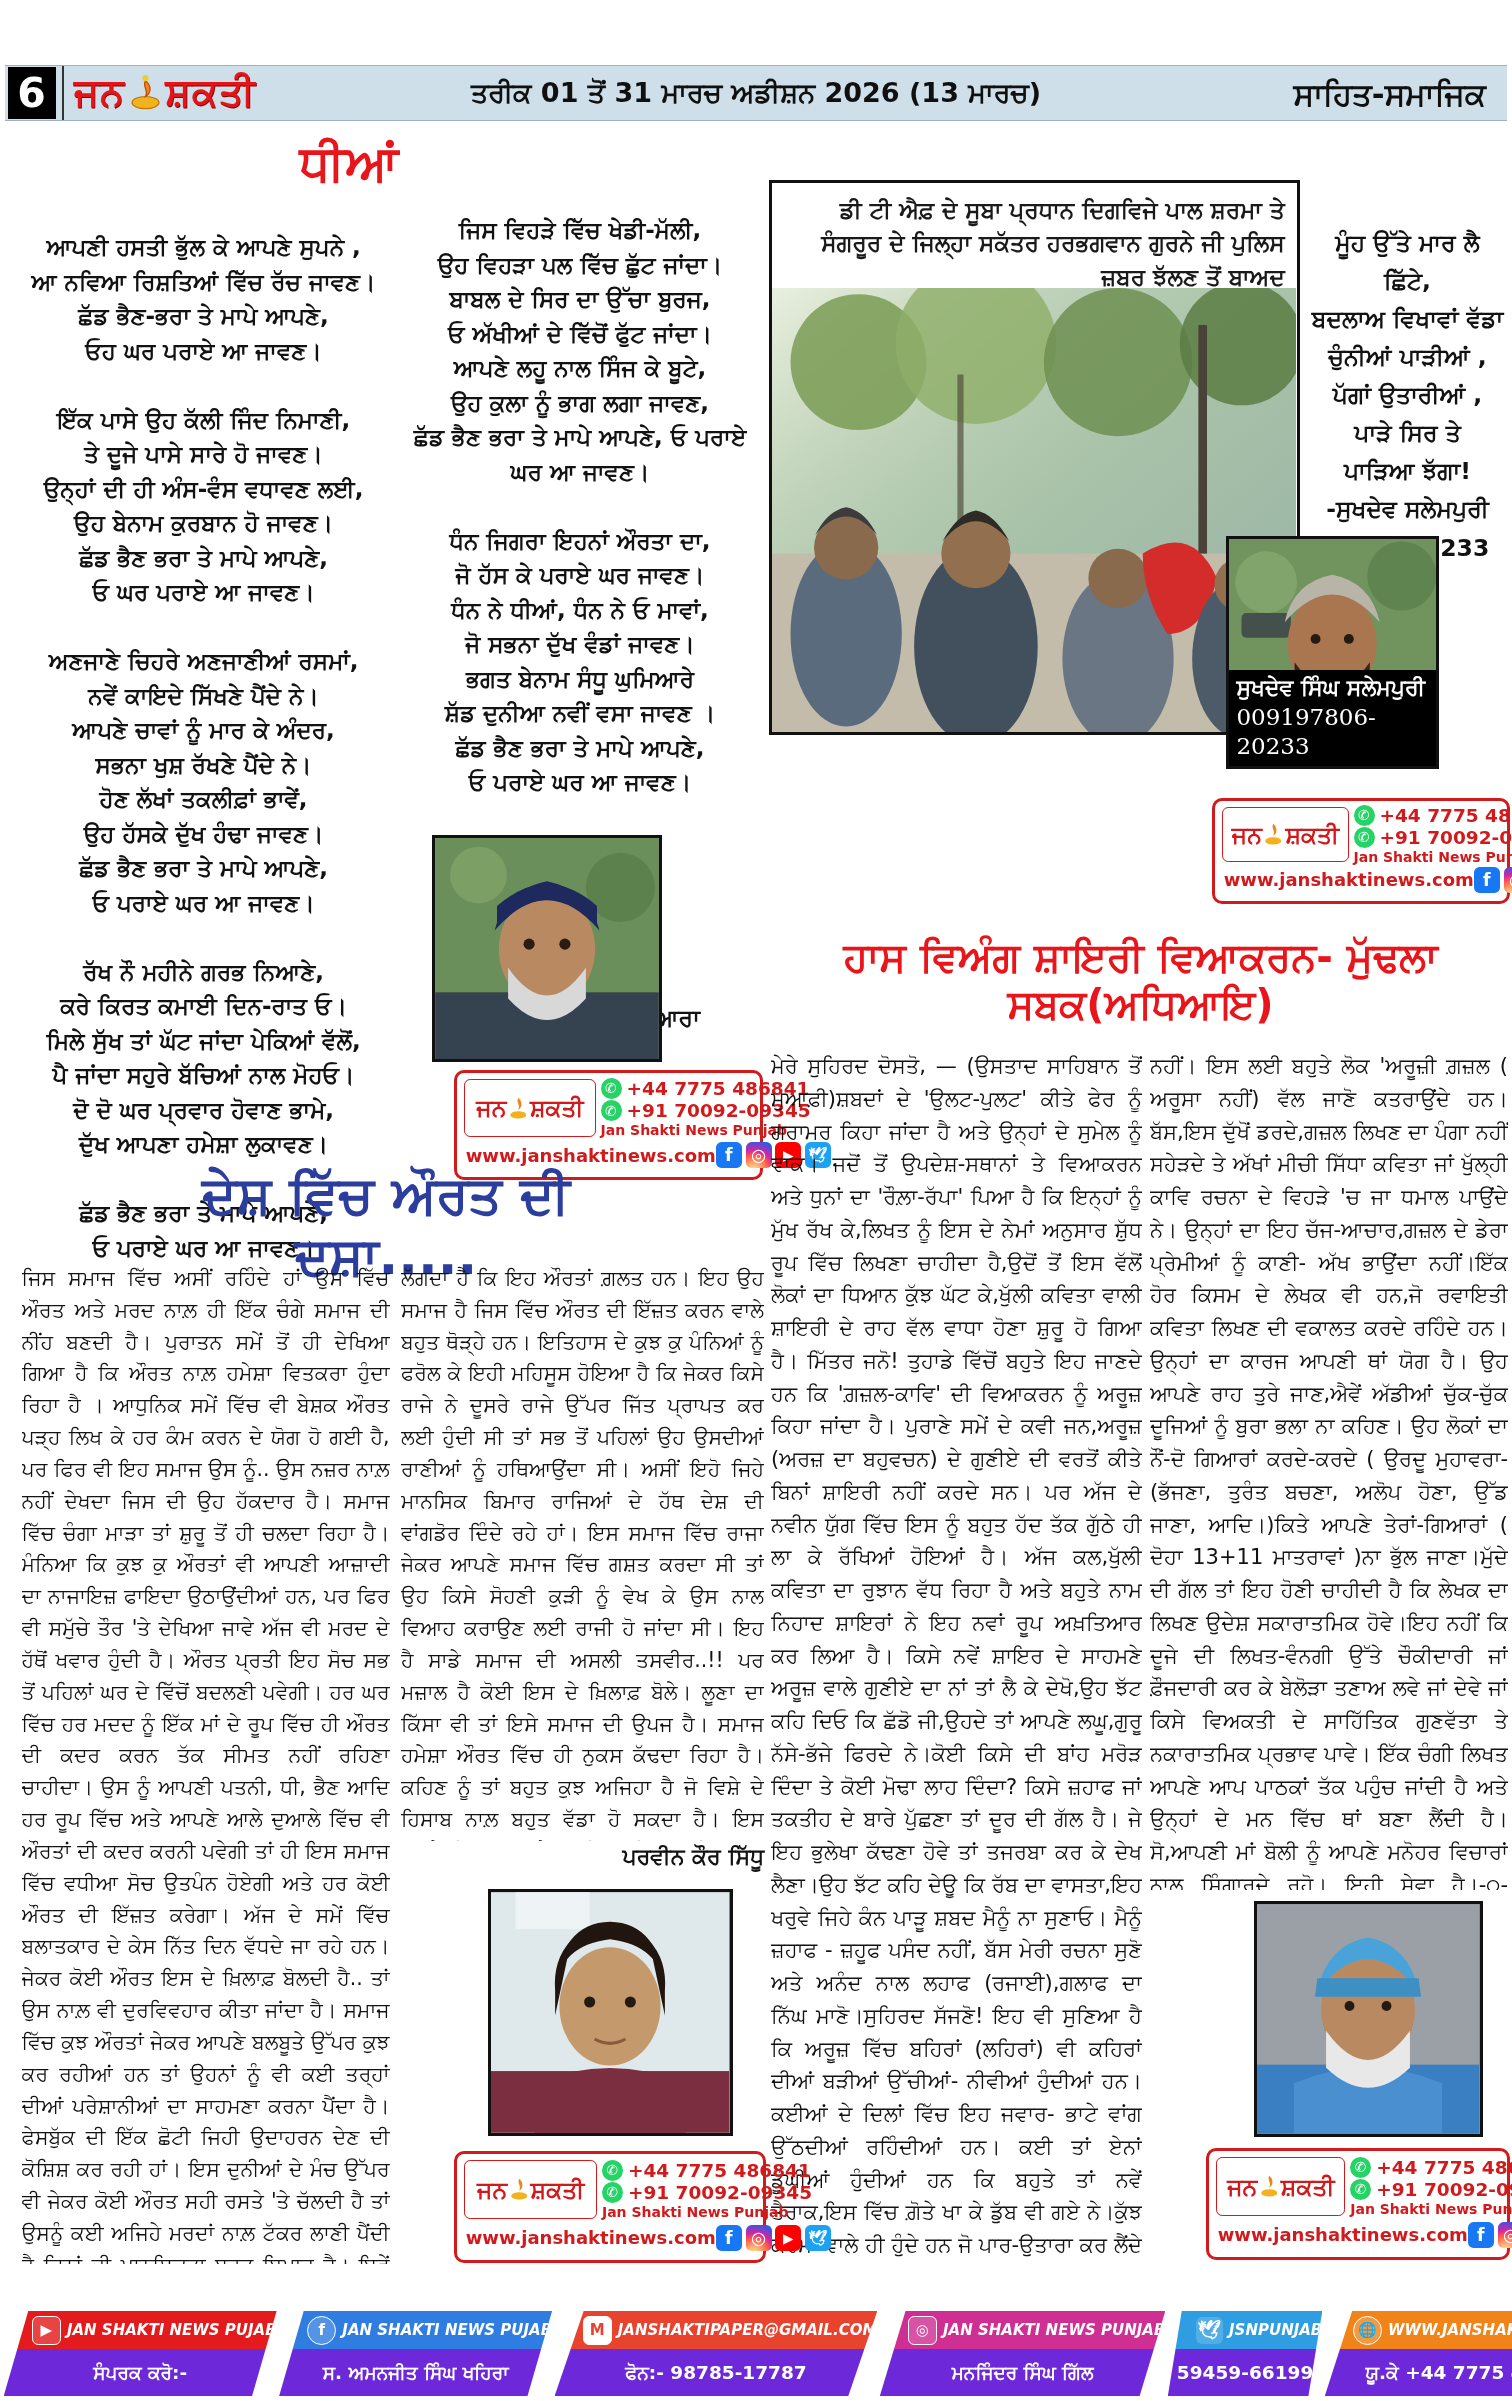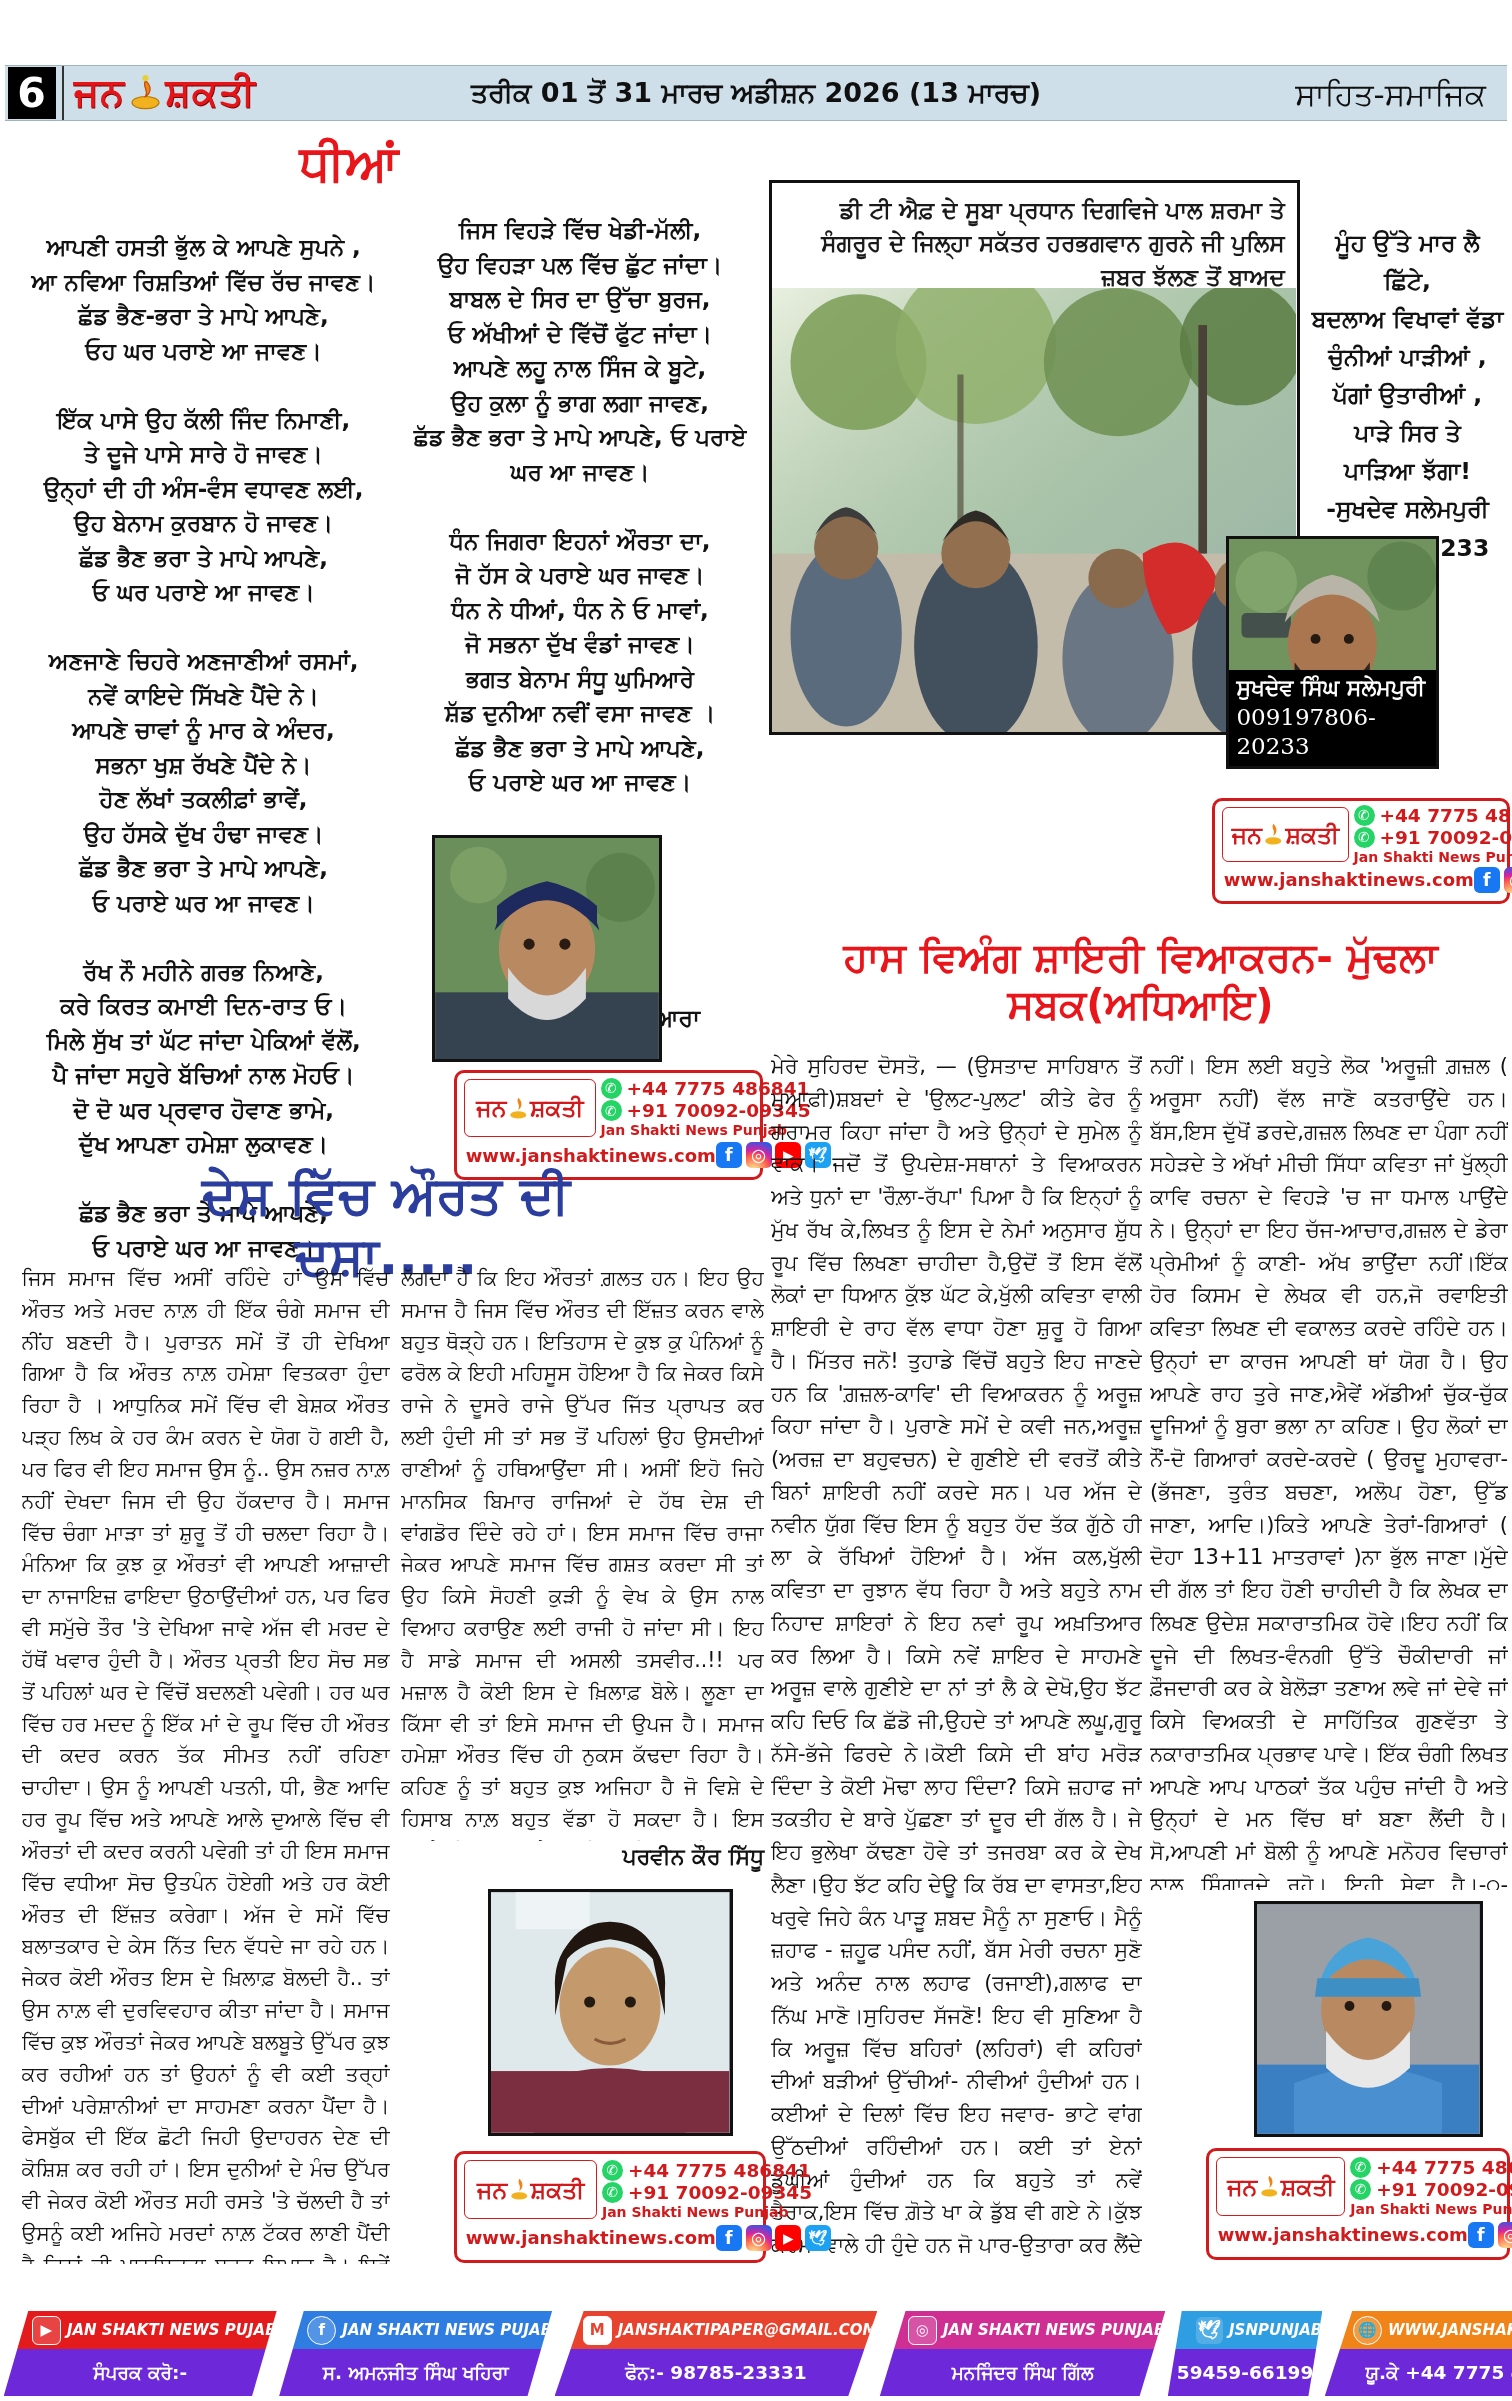--- a/index.html
+++ b/index.html
@@ -7,21 +7,21 @@
         font-family:"DejaVu Sans","Liberation Sans",sans-serif;color:#151515;}
   
   .header{position:absolute;left:5px;top:65px;width:1502px;height:54px;background:#cfdfe9;
           border-top:1.2px solid #9db3c0;border-bottom:1.2px solid #9db3c0;display:flex;align-items:center;}
   .pagenum{position:absolute;left:2.5px;top:1.2px;width:48px;height:52px;background:#000;color:#fff;
            font-size:41px;font-weight:bold;display:flex;align-items:center;justify-content:center;}
   .hdr-rule{position:absolute;left:57px;top:0;width:1.9px;height:54px;background:#333;}
   .masthead{position:absolute;left:69px;top:3.7px;display:flex;align-items:center;gap:3.7px;}
   .masthead .red{color:#e41418;font-size:38px;font-weight:800;letter-spacing:1.2px;text-shadow:0.6px 0.6px 0 #7a0000;}
   .dateline{position:absolute;left:0;width:100%;text-align:center;font-size:27px;font-weight:800;color:#101010;}
-  .section-label{position:absolute;right:21px;top:10px;font-size:31px;font-weight:400;color:#101010;}
+  .section-label{position:absolute;right:21px;top:10px;font-size:31px;font-weight:700;color:#101010;}
   
   .title-red{color:#e8151b;font-weight:800;text-align:center;}
   .title-black{color:#0d0d0d;font-weight:800;text-align:center;}
   .title-blue{color:#2b3e9e;font-weight:800;text-align:center;}
   
   .preline{white-space:pre-line;}
   .poemcol{position:absolute;text-align:center;font-size:23px;line-height:1.5;font-weight:600;color:#121212;}
   .prosecol{position:absolute;text-align:justify;font-size:20.4px;line-height:1.56;font-weight:500;color:#121212;overflow:hidden;}
   .author-line{font-weight:800;}
   
@@ -404,21 +404,21 @@
         <span class="ficon" style="border-radius:50%;">f</span>
         <span>JAN SHAKTI NEWS PUJAB</span>
       </div>
       <div class="fbot">ਸ. ਅਮਨਜੀਤ ਸਿੰਘ ਖਹਿਰਾ</div>
     </div>
     <div class="fitem">
       <div class="ftop" style="background:#e8432e;">
         <span class="ficon" style="background:#fff;color:#e8432e;border-color:#fff;">M</span>
         <span>JANSHAKTIPAPER@GMAIL.COM</span>
       </div>
-      <div class="fbot">ਫੋਨ:- 98785-23331</div>
+      <div class="fbot">ਫੋਨ:- 98785-17787</div>
     </div>
     <div class="fitem">
       <div class="ftop" style="background:#cf2e92;">
         <span class="ficon">◎</span>
         <span>JAN SHAKTI NEWS PUNJAB</span>
       </div>
       <div class="fbot">ਮਨਜਿੰਦਰ ਸਿੰਘ ਗਿੱਲ</div>
     </div>
     <div class="fitem">
       <div class="ftop" style="background:#2f9de1;">

